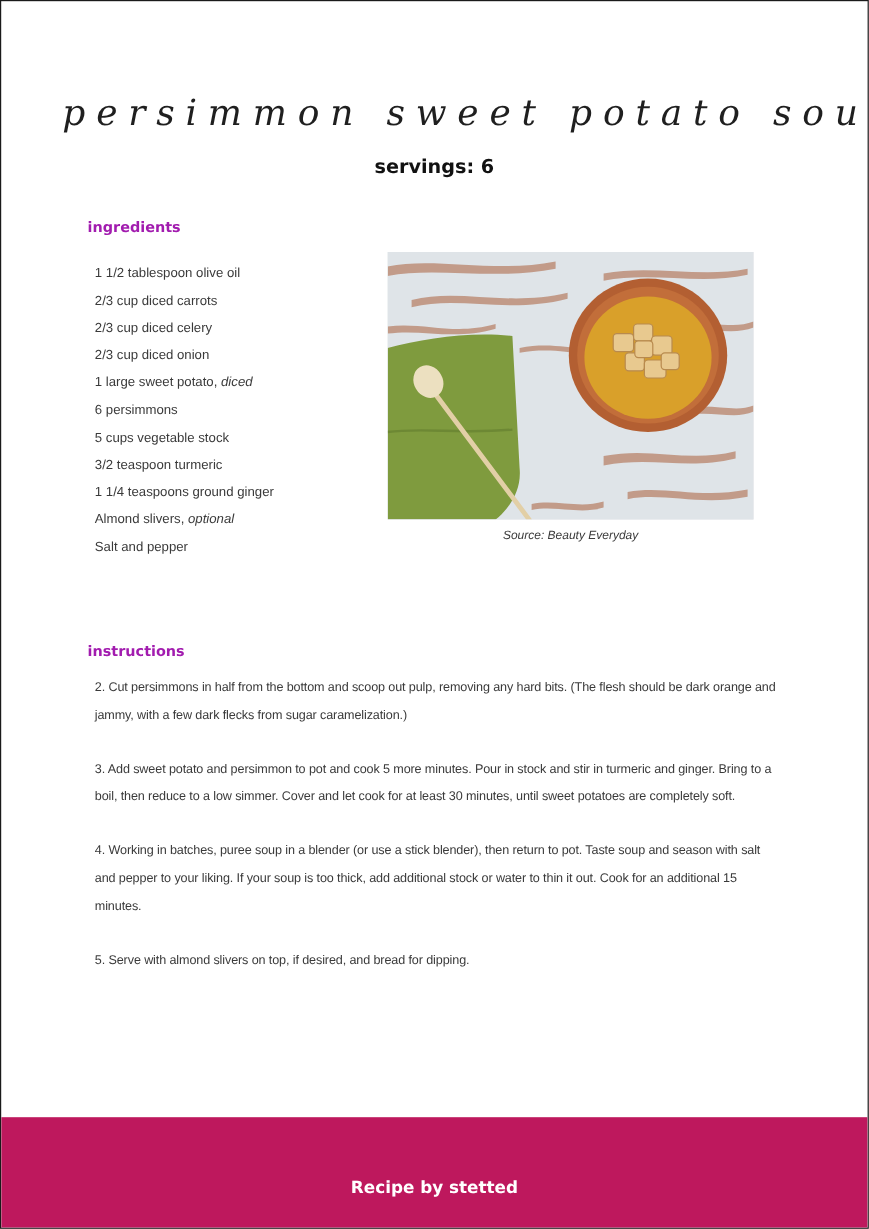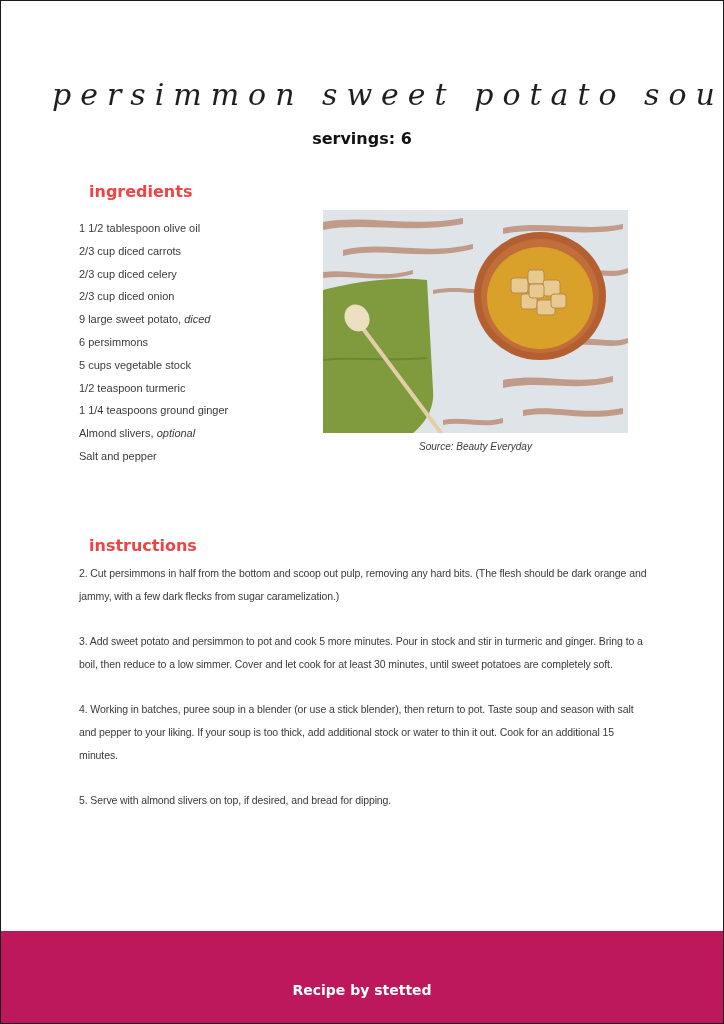--- a/index.html
+++ b/index.html
@@ -15,22 +15,22 @@
     .title {
       position: absolute; top: 74px; left: 0; width: 722px; text-align: center;
       font-family: "DejaVu Serif", serif; font-style: italic; font-weight: normal;
       font-size: 30px; letter-spacing: 9px; color: #1f1f1f; line-height: 40px; padding-left: 40px;
     }
     .servings {
       position: absolute; top: 128px; left: 0; width: 722px; text-align: center;
       font-family: "DejaVu Sans", sans-serif; font-weight: bold; font-size: 16px; color: #111;
     }
     .section-heading {
-      position: absolute; left: 88px;
-      font-family: "DejaVu Sans", sans-serif; font-weight: bold; font-size: 16px; color: #ef4444;
+      position: absolute; left: 72px;
+      font-family: "DejaVu Sans", sans-serif; font-weight: bold; font-size: 12px; color: #a21caf;
     }
     .ing-list { position: absolute; left: 78px; top: 216px; margin: 0; padding: 0; list-style: none; }
     .ing-list li {
       font-family: "Liberation Sans", sans-serif; font-size: 11px; color: #3a3a3a;
       height: 22.8px; line-height: 22.8px; white-space: nowrap;
     }
     .ing-list li em { font-style: italic; }
     .photo {
       position: absolute; left: 322px; top: 209px; width: 305px; height: 223px;
       overflow: hidden; background: #dfe3e6;
@@ -61,24 +61,24 @@
   <div class="title">persimmon sweet potato soup</div>
   <div class="servings">servings: 6</div>
 
   <div class="section-heading" style="top:181px;">ingredients</div>
 
   <ul class="ing-list">
     <li><span>1 1/2 tablespoon olive oil</span></li>
     <li><span>2/3 cup diced carrots</span></li>
     <li><span>2/3 cup diced celery</span></li>
     <li><span>2/3 cup diced onion</span></li>
-    <li><span>9 large sweet potato, </span><em>diced</em></li>
+    <li><span>1 large sweet potato, </span><em>diced</em></li>
     <li><span>6 persimmons</span></li>
     <li><span>5 cups vegetable stock</span></li>
-    <li><span>1/2 teaspoon turmeric</span></li>
+    <li><span>3/2 teaspoon turmeric</span></li>
     <li><span>1 1/4 teaspoons ground ginger</span></li>
     <li><span>Almond slivers, </span><em>optional</em></li>
     <li><span>Salt and pepper</span></li>
   </ul>
 
   <div class="photo">
     <svg width="305" height="223" viewBox="0 0 305 223">
       <rect width="305" height="223" fill="#dfe4e8"></rect>
 
       <g fill="#b8836a" opacity="0.75">

